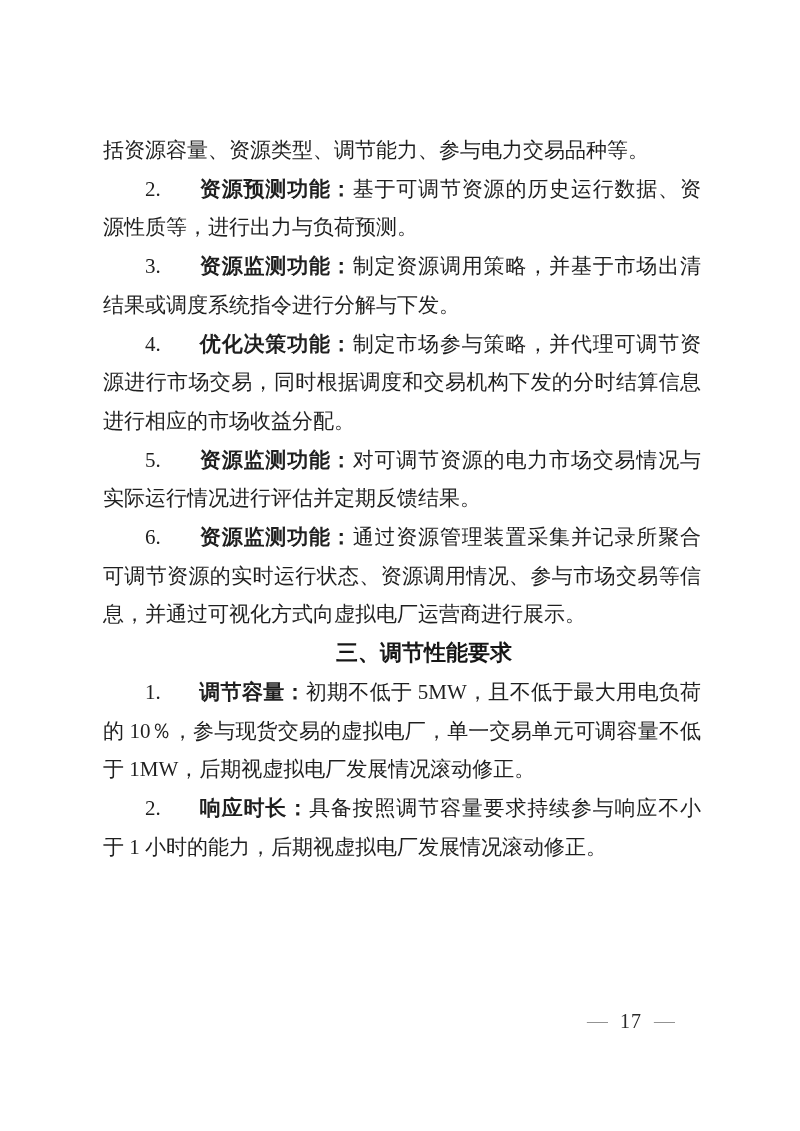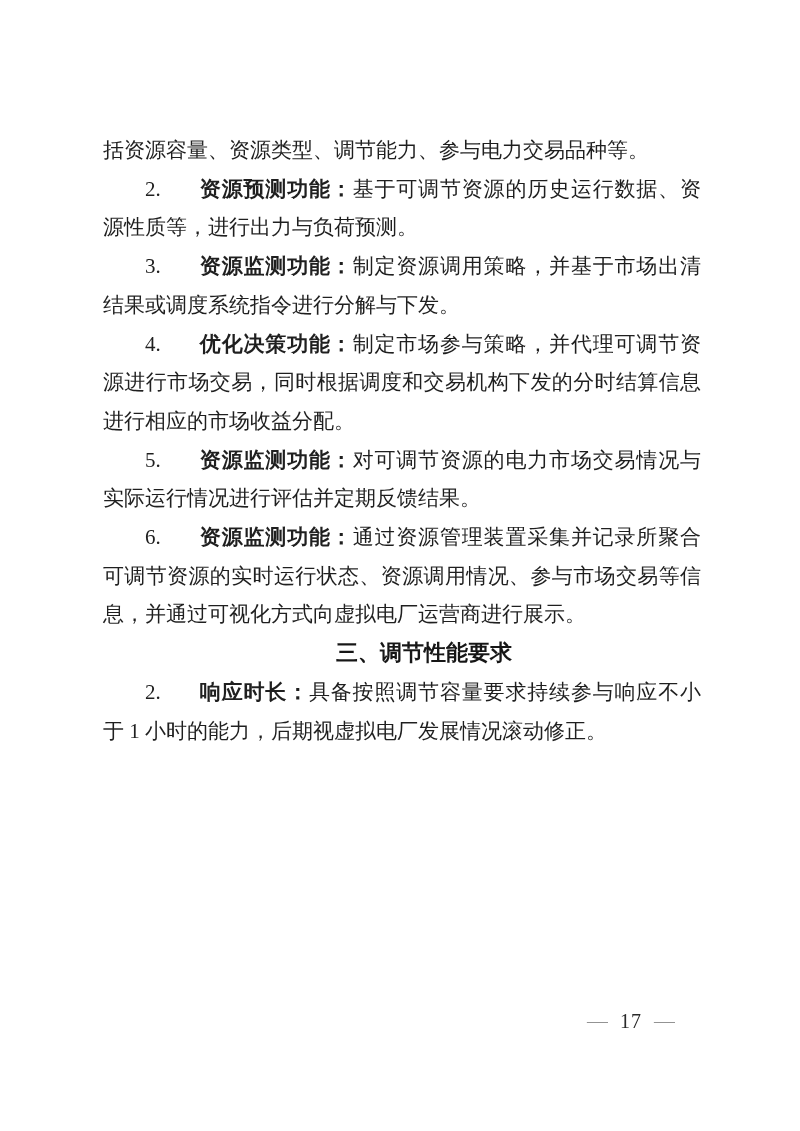--- a/index.html
+++ b/index.html
@@ -76,20 +76,21 @@
 <div class="page">
 
   <div class="doc-body">
       <p class="para no-indent"><span>括资源容量、资源类型、调节能力、参与电力交易品种等。</span></p>
       <p class="para"><span>2. </span><b>资源预测功能：</b><span>基于可调节资源的历史运行数据、资源性质等，进行出力与负荷预测。</span></p>
       <p class="para"><span>3. </span><b>资源监测功能：</b><span>制定资源调用策略，并基于市场出清结果或调度系统指令进行分解与下发。</span></p>
       <p class="para"><span>4. </span><b>优化决策功能：</b><span>制定市场参与策略，并代理可调节资源进行市场交易，同时根据调度和交易机构下发的分时结算信息进行相应的市场收益分配。</span></p>
       <p class="para"><span>5. </span><b>资源监测功能：</b><span>对可调节资源的电力市场交易情况与实际运行情况进行评估并定期反馈结果。</span></p>
       <p class="para"><span>6. </span><b>资源监测功能：</b><span>通过资源管理装置采集并记录所聚合可调节资源的实时运行状态、资源调用情况、参与市场交易等信息，并通过可视化方式向虚拟电厂运营商进行展示。</span></p>
       <h2 class="heading"><b>三、调节性能要求</b></h2>
+      <p class="para"><span>1. </span><b>调节容量：</b><span>初期不低于 5MW，且不低于最大用电负荷的 10％，参与现货交易的虚拟电厂，单一交易单元可调容量不低于 1MW，后期视虚拟电厂发展情况滚动修正。</span></p>
       <p class="para"><span>2. </span><b>响应时长：</b><span>具备按照调节容量要求持续参与响应不小于 1 小时的能力，后期视虚拟电厂发展情况滚动修正。</span></p>
     </div>
 
   <div class="footer">
     <span class="dash">—</span>
     <span class="page-num">17</span>
     <span class="dash">—</span>
   </div>
 
 </div>

